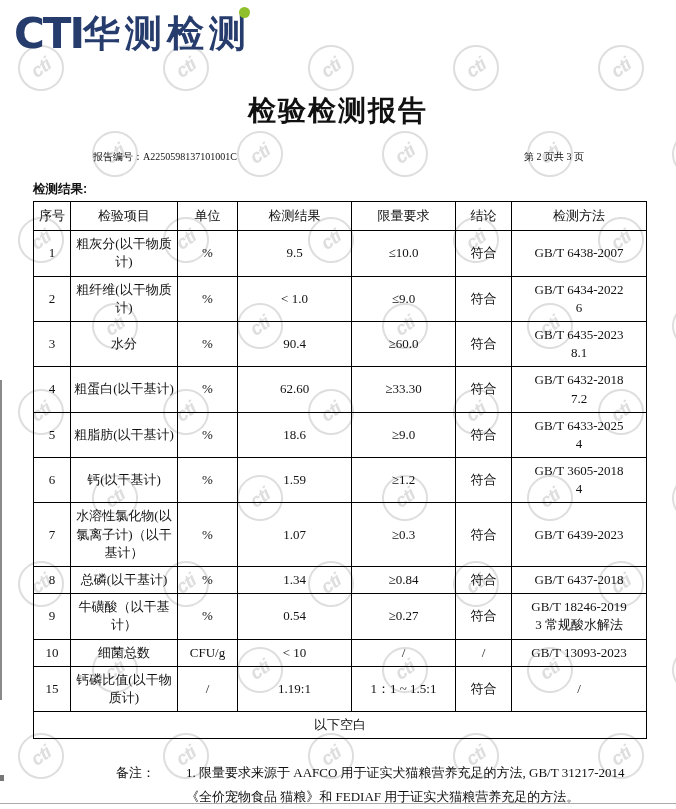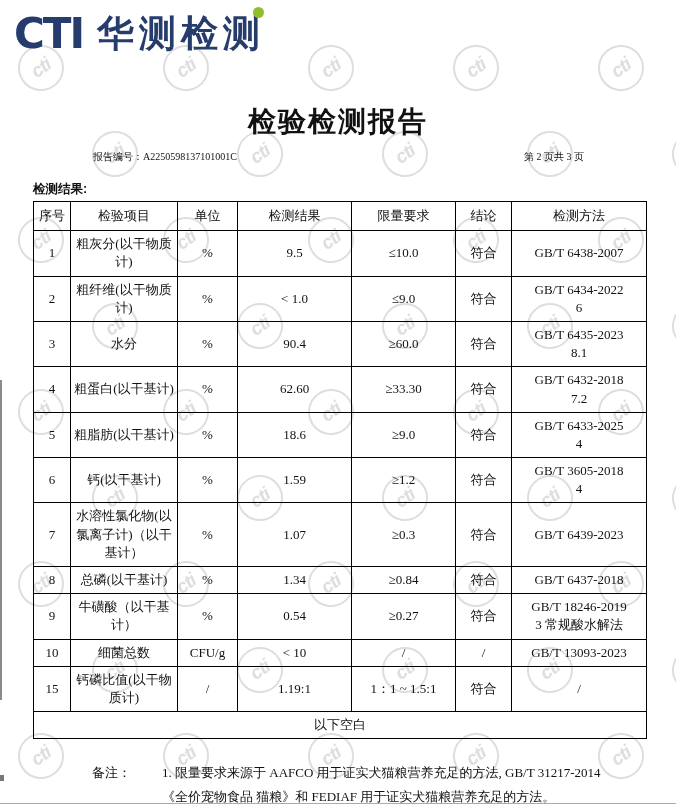--- a/index.html
+++ b/index.html
@@ -46,28 +46,28 @@
     font-family: "DejaVu Sans", "Liberation Sans", sans-serif;
     font-weight: 900; font-size: 42px; line-height: 44px;
     letter-spacing: -2px;
   }
   .logo-dot {
     position: absolute; right: 1px; top: -5px;
     width: 11px; height: 11px; border-radius: 50%;
     background: #90bf2c;
   }
   .logo-company {
-    margin-left: 14px;
+    margin-left: 0;
     font-family: "Liberation Sans", "DejaVu Sans", sans-serif;
     font-weight: 900; font-size: 37px; line-height: 40px;
     letter-spacing: 5px;
   }
 
   .doc-title {
-    position: absolute; left: 0; top: 103px; width: 100%;
+    position: absolute; left: 0; top: 92px; width: 100%;
     text-align: center;
     font-size: 28px; font-weight: bold; letter-spacing: 2px;
   }
 
   .report-line {
     position: absolute; left: 0; top: 150px; width: 100%;
     box-sizing: border-box;
     padding: 0 92px 0 93px;
     display: flex; justify-content: space-between;
     font-size: 10px;
@@ -99,21 +99,21 @@
   }
   table.results th { padding: 5px 2px; }
   td.blank-cell { padding: 2px; }
 
   .remarks {
     margin-top: 22px;
     display: flex;
     padding-left: 59px;
     font-size: 13px;
   }
-  .remarks-label { width: 48px; flex: none; line-height: 1.8; }
+  .remarks-label { width: 48px; flex: none; line-height: 1.8; margin-left: 24px; }
   .remarks-text { width: 440px; margin-left: 22px; line-height: 1.8; }
 </style>
 </head>
 <body>
 
 <div class="page">
 
   <div class="wm-layer">
       <div class="wm" style="left: 18px; top: 45px;">
         <span>cti</span>

